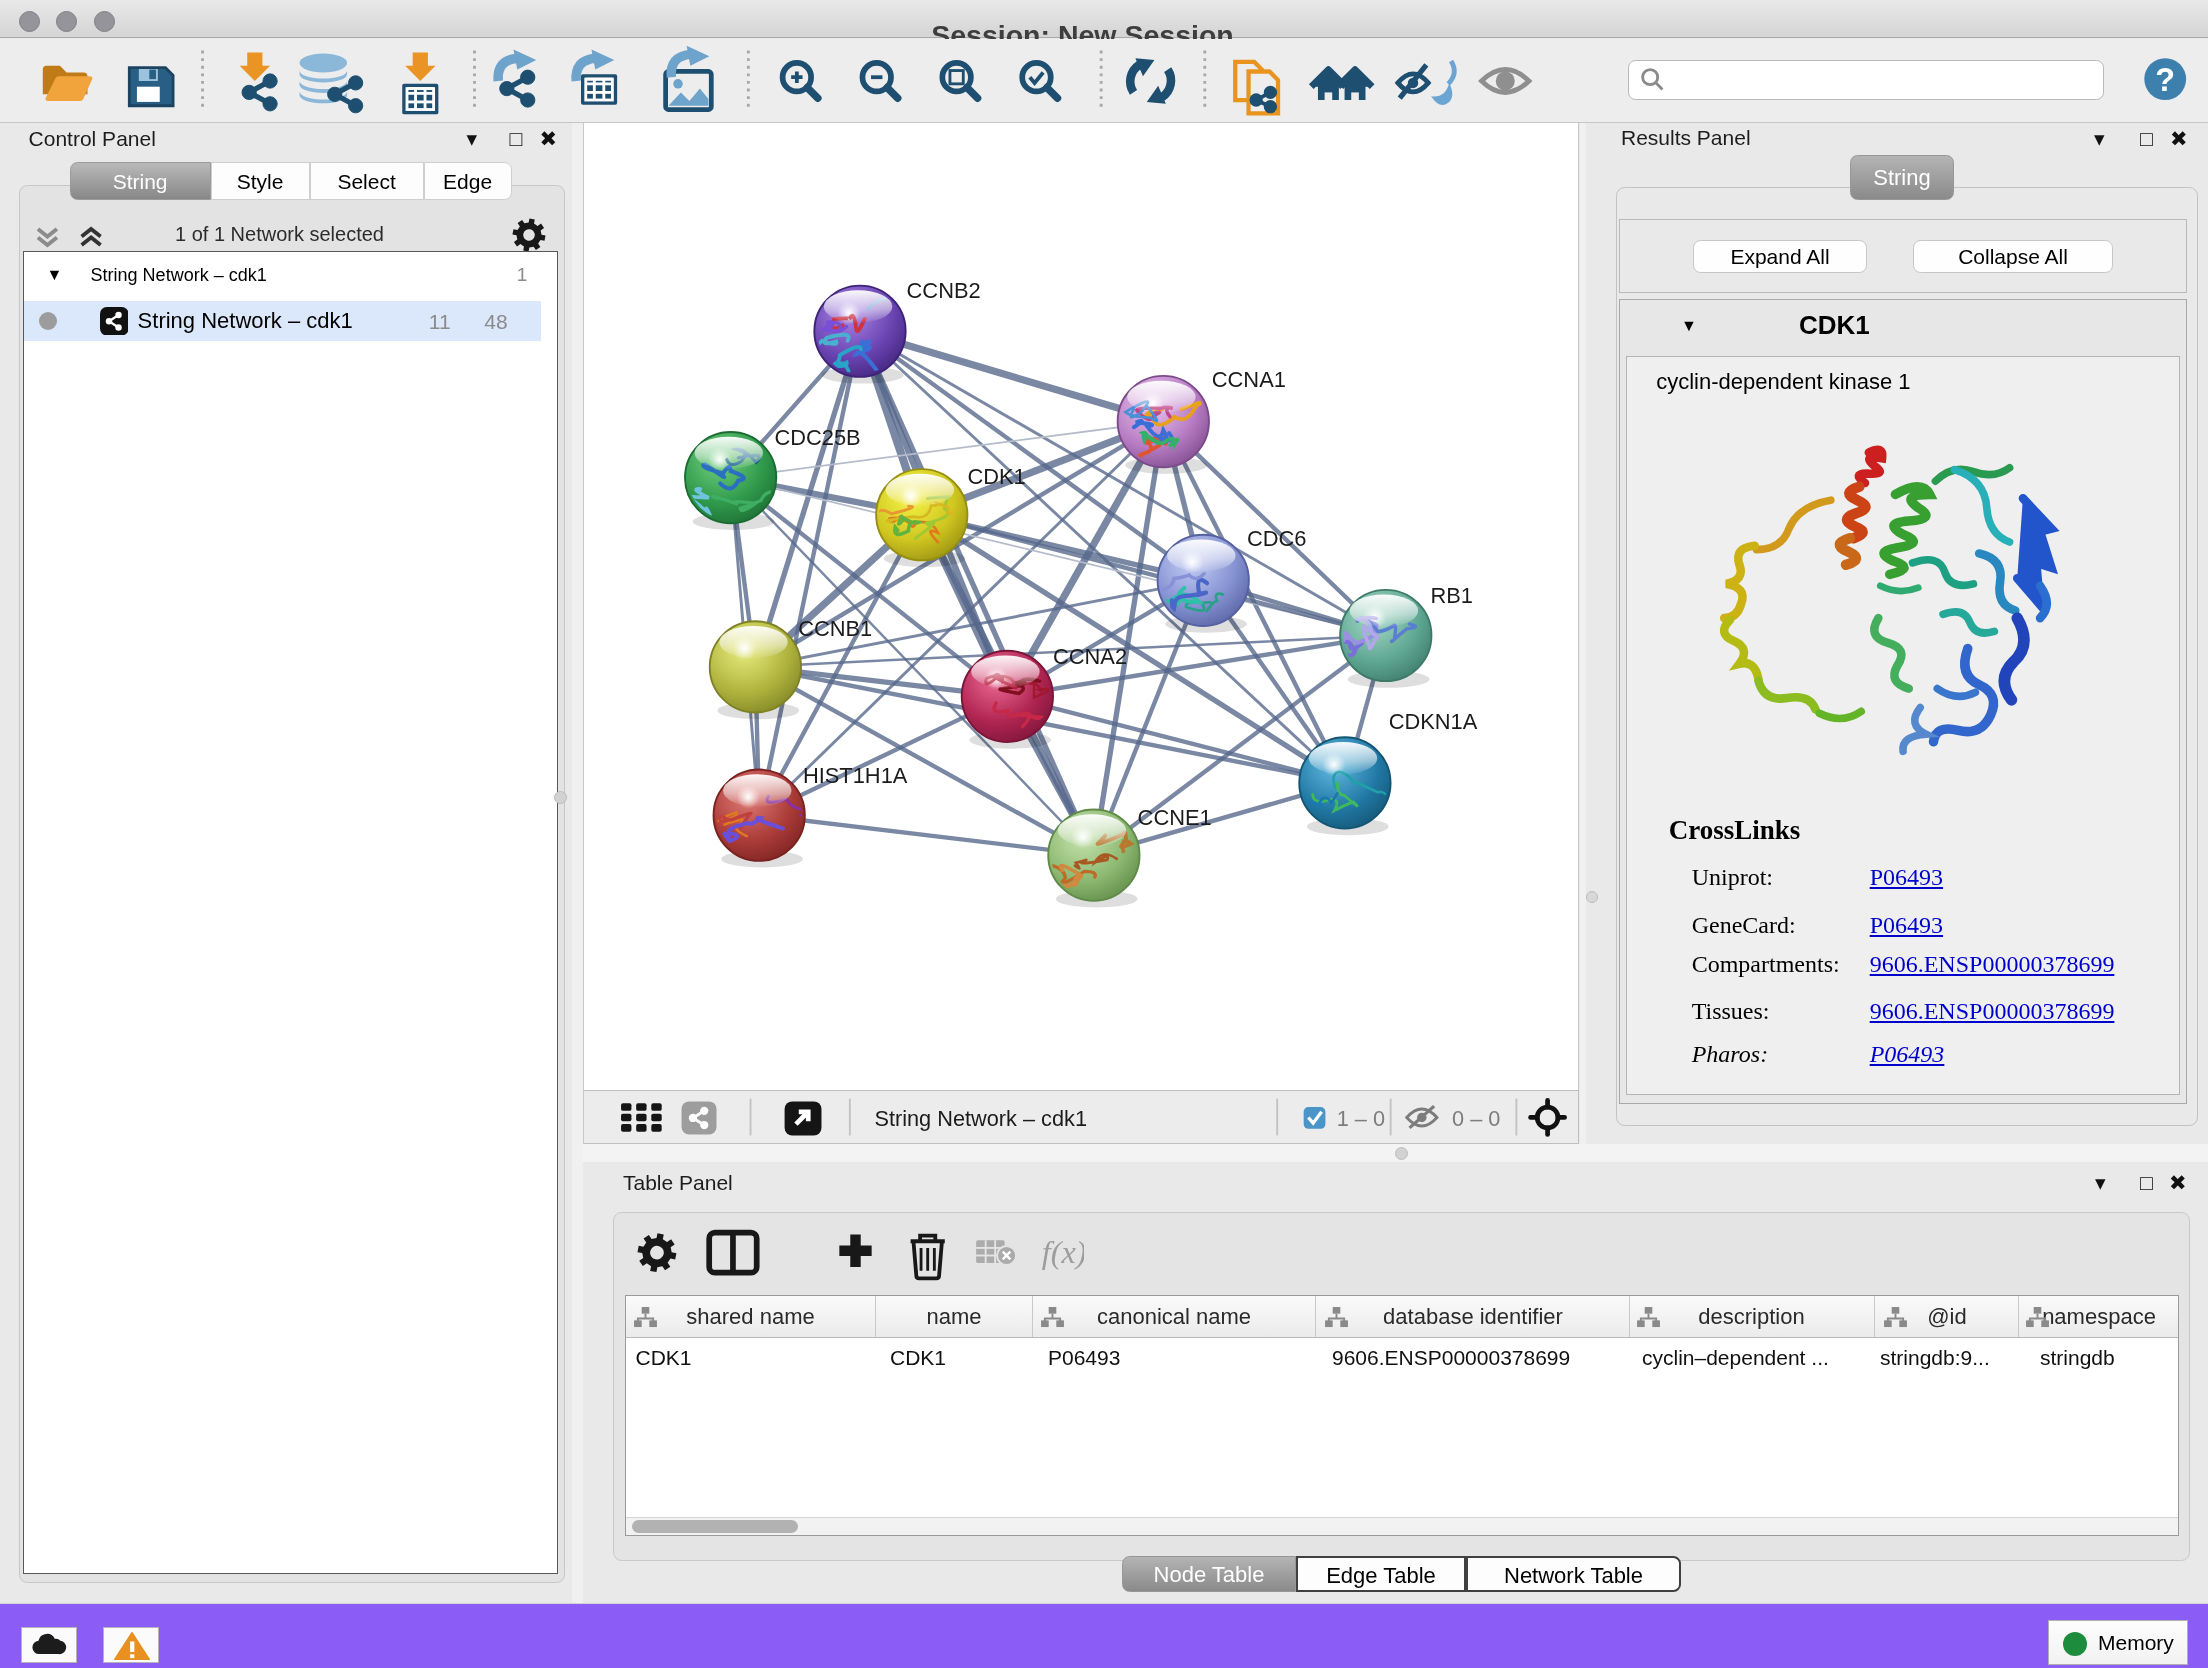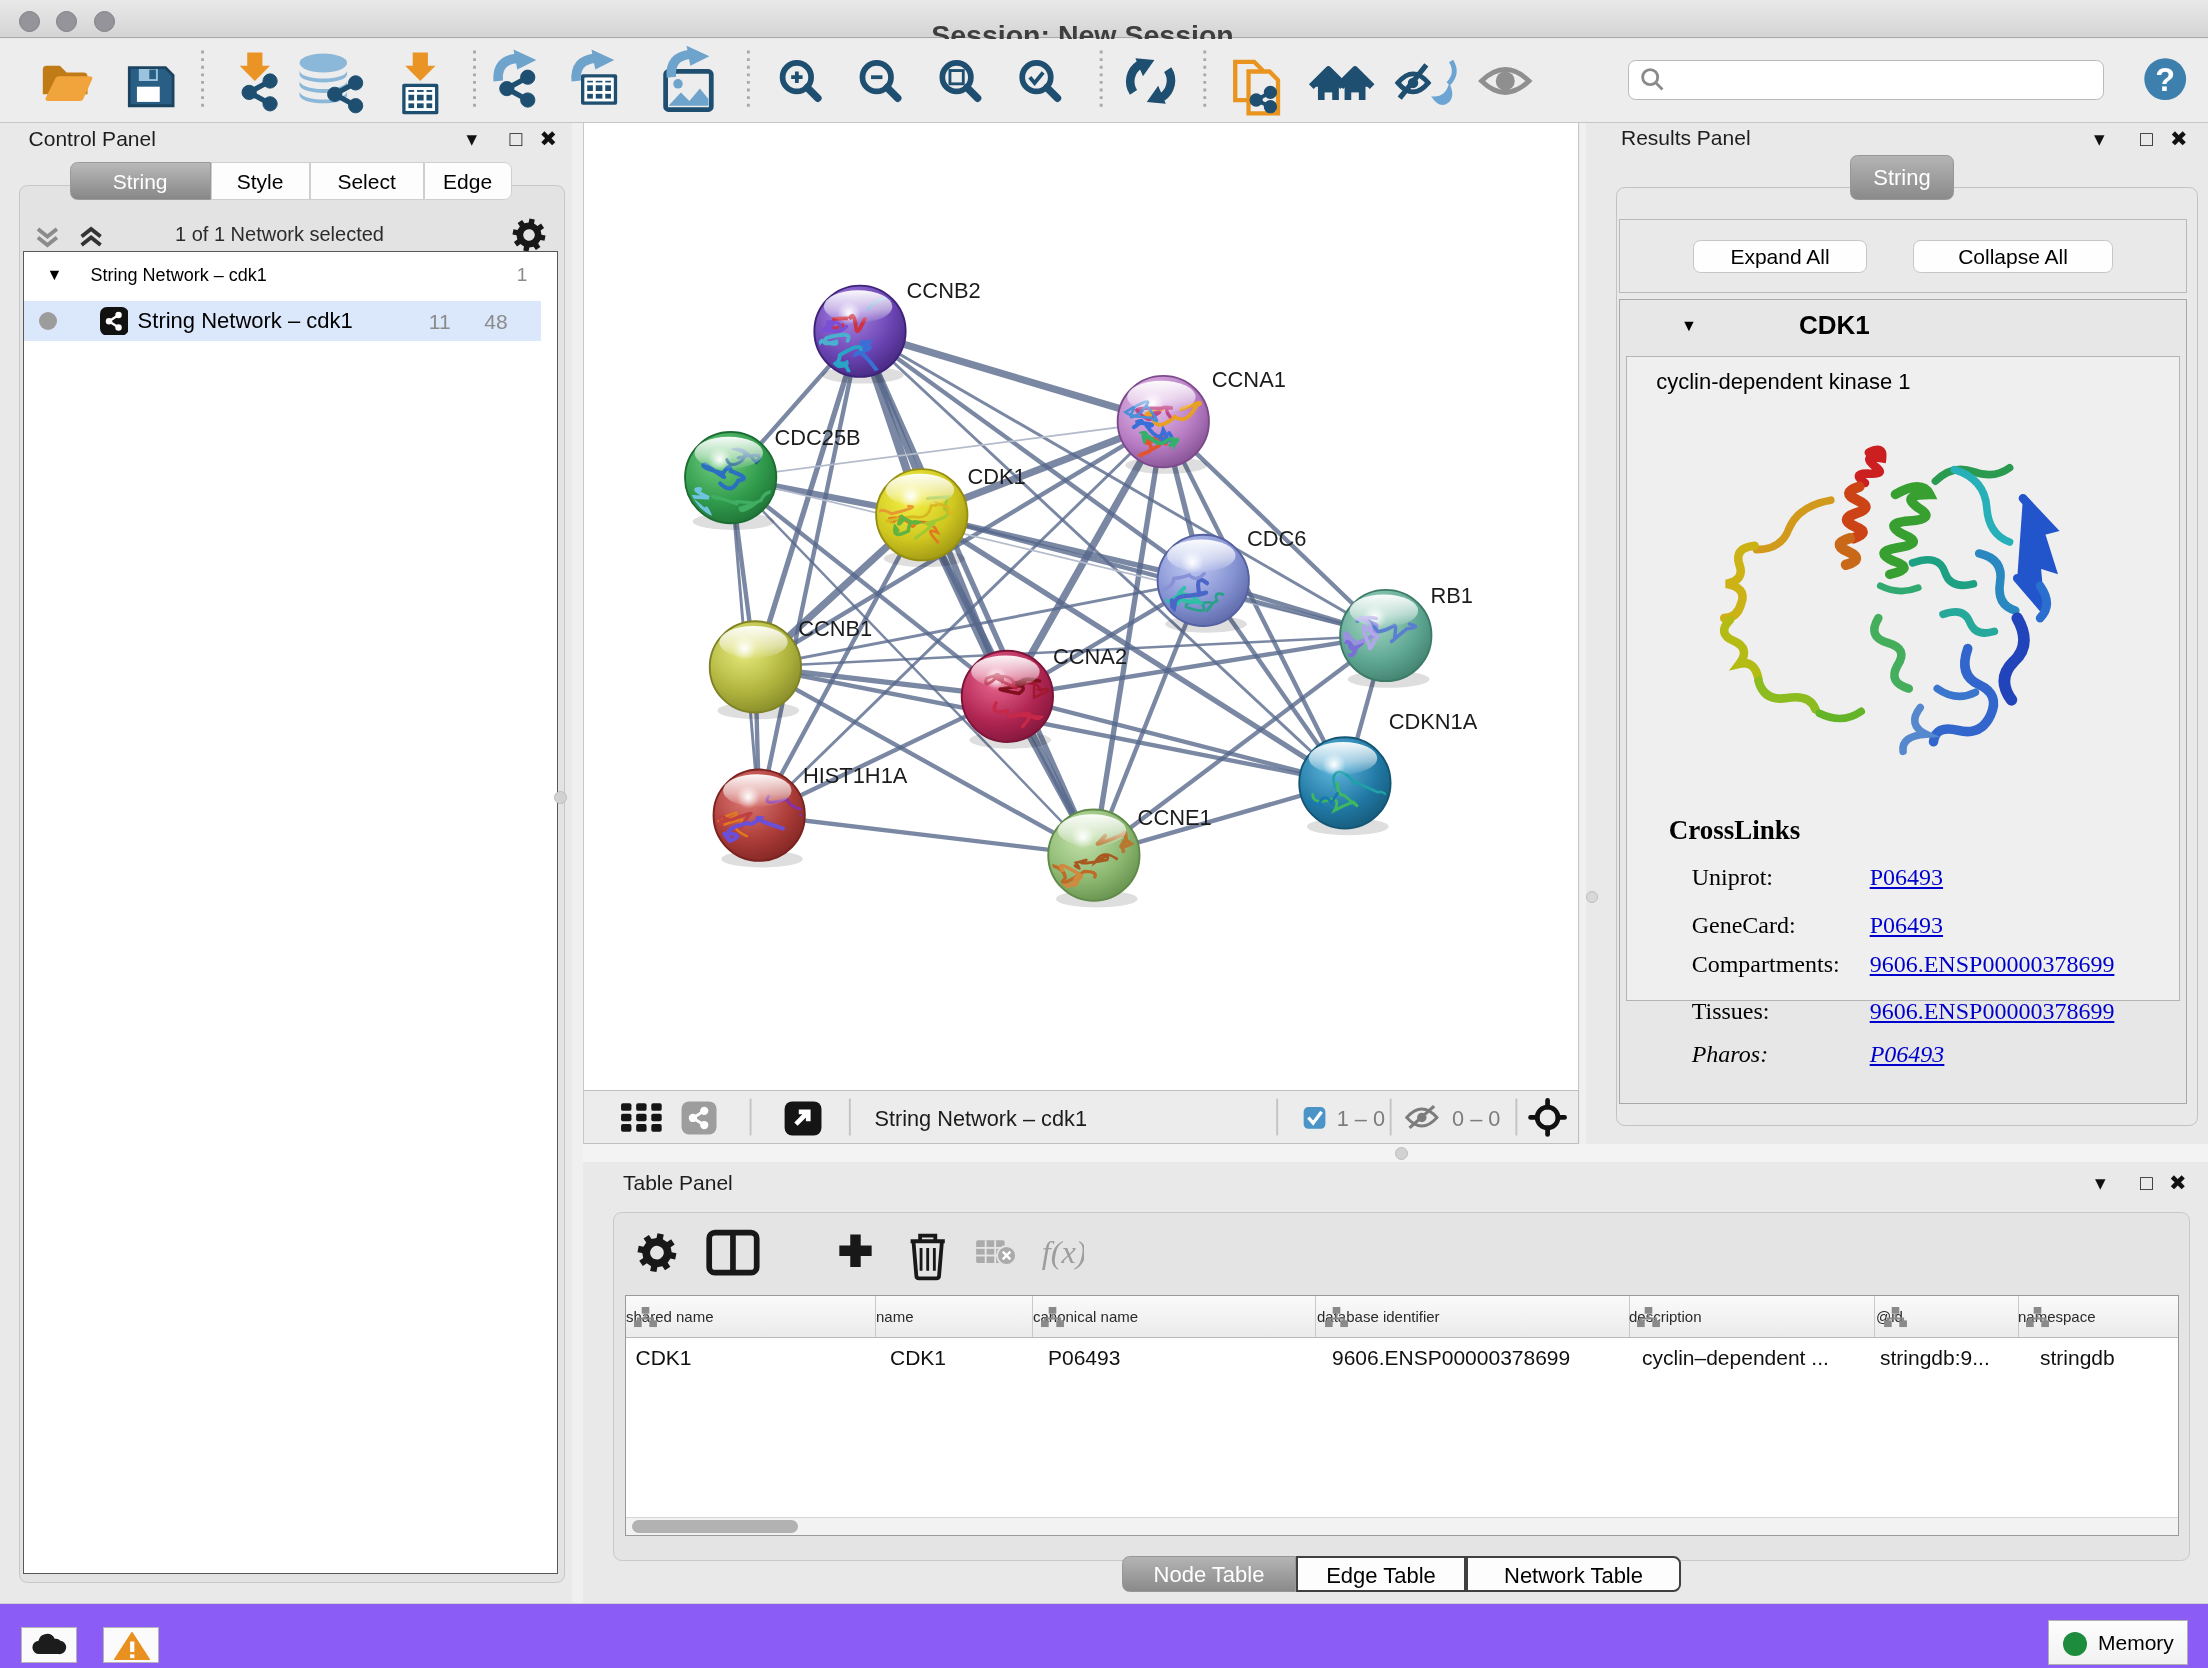--- a/index.html
+++ b/index.html
@@ -47,21 +47,21 @@
 
 
 #rpanel { position:absolute; left:1586px; top:123px; width:623px; height:1021px; }
 
 
 #tpanel { position:absolute; left:575px; top:1162px; width:1633px; height:440px; }
 .xrow { position:absolute; left:65px; font-family:'Liberation Serif',serif; font-size:24px; color:#000; }
 .xlab { display:inline-block; width:178px; }
 .xlink { color:#0000cc; text-decoration:underline; }
 .hcell { position:absolute; top:0; height:100%; border-right:1.9px solid #c9c9c9;
-  font-size:15px; color:#2a2a2a; line-height:42px; }
+  font-size:22px; color:#2a2a2a; text-align:center; line-height:42px; }
 .hicon { position:absolute; left:7.6px; top:10.5px; }
 .tval { position:absolute; top:6.7px; font-size:21px; color:#111; }
 .btab { position:absolute; top:394px; height:36px; font-size:22px; text-align:center;
   background:#fdfdfd; border:2px solid #404040; color:#000; line-height:36px; }
 
 
 #statusbar { position:absolute; left:0; top:1603px; width:2208px; height:66px;
   background:#8b5cf6; border-top:1px solid #d2d2d2; }
 .sbtn { position:absolute; top:23px; width:56px; height:36px; background:#fbfbfb;
   border:1px solid #b4b4b4; }
@@ -637,21 +637,21 @@
   <div class="pbtns" style="left:584px;top:3.8px;">✖</div>
   <div style="position:absolute;left:29.5px;top:64px;width:582px;height:939px;background:#e9e9e9;border:1px solid #c2c2c2;border-radius:8.6px;"></div>
   <div style="position:absolute;left:264px;top:32px;width:104px;height:45px;background:linear-gradient(#b4b4b4,#8a8a8a);border:1px solid #979797;border-radius:7.6px;color:#fff;font-size:22px;text-align:center;line-height:43px;">String</div>
   <div style="position:absolute;left:33px;top:96px;width:568px;height:74px;background:#e9e9e9;border:1px solid #b9b9b9;">
     <div style="position:absolute;left:73px;top:20px;width:174px;height:33px;background:#fefefe;border:1px solid #c6c6c6;border-radius:7.6px;font-size:21px;text-align:center;line-height:31px;">Expand All</div>
     <div style="position:absolute;left:293px;top:20px;width:200px;height:33px;background:#fefefe;border:1px solid #c6c6c6;border-radius:7.6px;font-size:21px;text-align:center;line-height:31px;">Collapse All</div>
   </div>
   <div style="position:absolute;left:33px;top:176px;width:568px;height:805px;background:#e7e7e7;border:1px solid #a8a8a8;">
     <div style="position:absolute;left:61px;top:17px;font-size:16px;">▼</div>
     <div style="position:absolute;left:179px;top:9.5px;font-size:26px;font-weight:bold;">CDK1</div>
-    <div style="position:absolute;left:5.7px;top:56px;width:554px;height:645px;background:#efefef;border:1px solid #b4b4b4;">
+    <div style="position:absolute;left:5.7px;top:56px;width:554px;height:739px;background:#efefef;border:1px solid #b4b4b4;">
       <div style="position:absolute;left:29.5px;top:12.4px;font-size:22px;">cyclin-dependent kinase 1</div>
       <svg style="position:absolute;left:82px;top:86px;" width="371" height="316" viewBox="0 0 390 332">
 <g fill="none" stroke-linecap="round">
 <path d="M168 10 q16 -8 14 6 q-22 -4 -8 8 q14 10 -8 8 q-16 0 -2 10" stroke="#cc1f1f" stroke-width="9"></path>
 <path d="M158 46 q-20 6 -2 14 q18 8 -2 14 q-18 6 0 14 q16 6 -2 12" stroke="#cc4416" stroke-width="11"></path>
 <path d="M148 100 q-20 6 -2 14 q18 8 -2 14" stroke="#c86818" stroke-width="11"></path>
 <path d="M128 60 q-34 6 -44 30 q-8 22 -34 22" stroke="#d29a1c" stroke-width="8"></path>
 <path d="M48 108 q-22 2 -16 20 q6 16 -14 20 q22 4 16 20 q-4 16 -18 16" stroke="#ccb215" stroke-width="9"></path>
 <path d="M22 186 q-14 14 4 22 q18 8 6 24 q16 -4 20 16" stroke="#b4bc14" stroke-width="9"></path>
 <path d="M52 250 q6 22 30 18 q24 -4 30 12" stroke="#8cbc20" stroke-width="9"></path>

